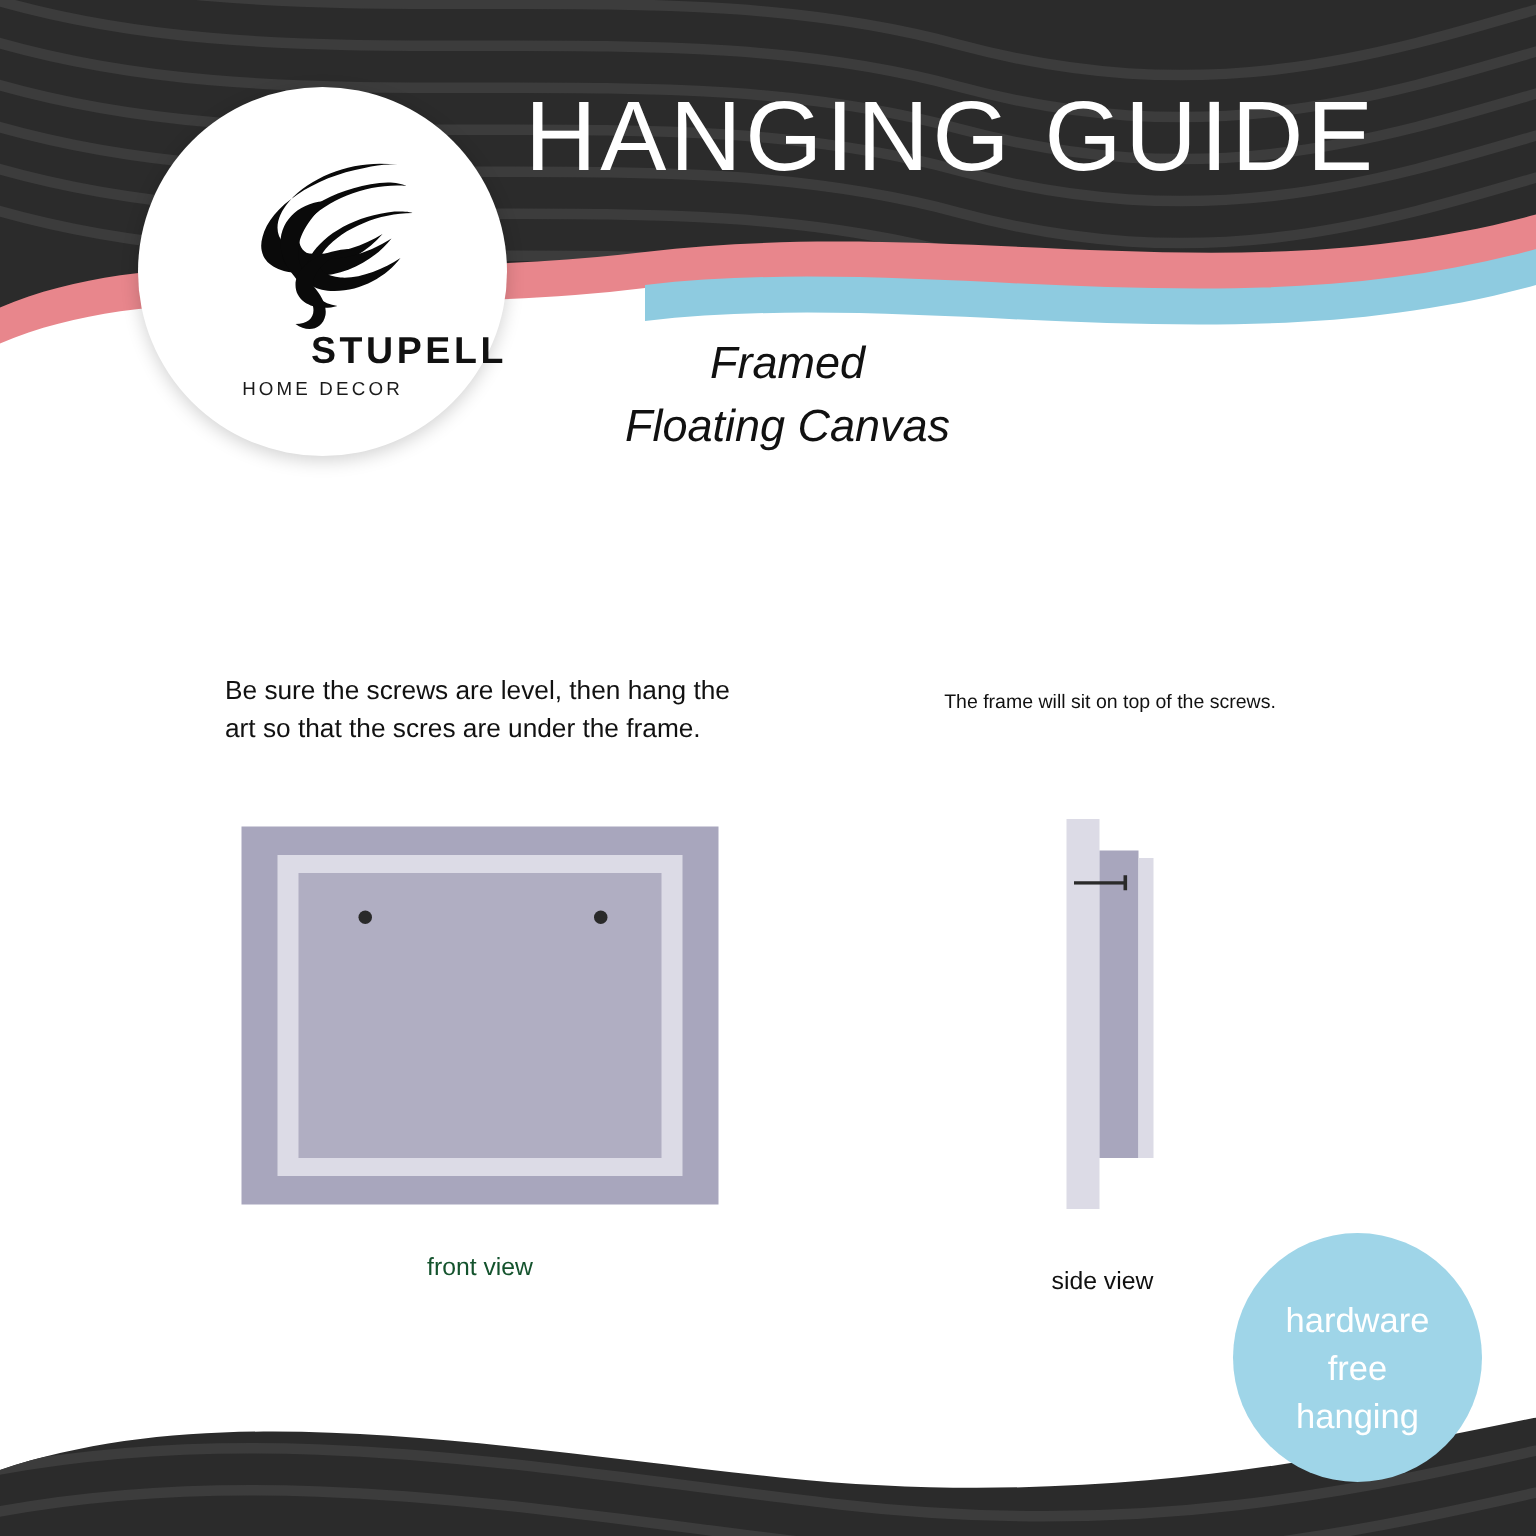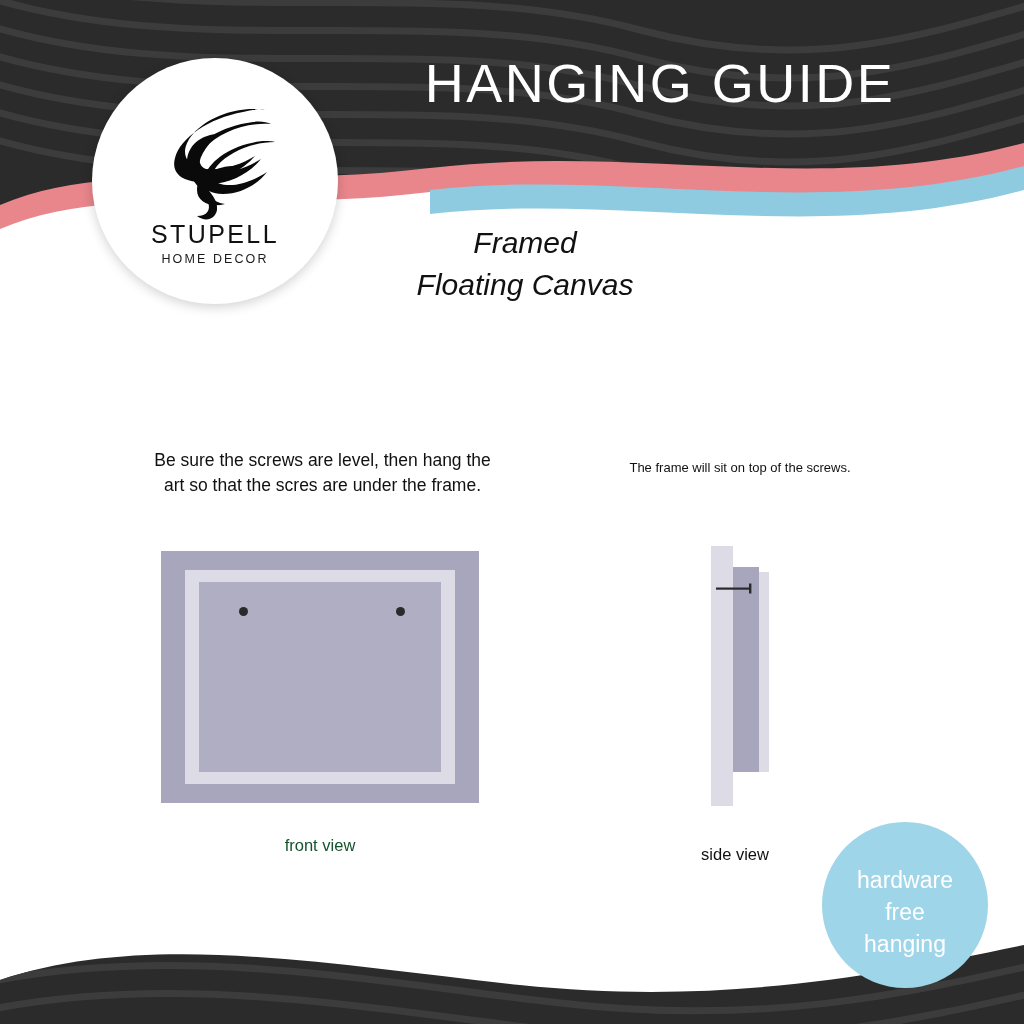--- a/index.html
+++ b/index.html
@@ -46,46 +46,46 @@
     top: 46px;
     transform: translateX(-50%);
     width: 136px;
     height: 118px;
   }
   .logo-name {
     position: absolute;
     left: 0;
     right: 0;
     top: 162px;
-    text-align: center;
+    text-align: right;
     font-size: 25px;
     letter-spacing: 2.4px;
     color: #111111;
     font-family: "Liberation Sans", sans-serif;
+    font-weight: bold;
   }
   .logo-sub {
     position: absolute;
     left: 0;
     right: 0;
     top: 194px;
     text-align: center;
     font-size: 12.5px;
     letter-spacing: 2.1px;
     color: #1a1a1a;
   }
 
   
   .header-title {
     position: absolute;
     left: 350px;
     top: 52px;
     width: 620px;
-    text-align: center;
     color: #ffffff;
-    font-size: 54px;
+    font-size: 66px;
     letter-spacing: 2.5px;
     font-weight: normal;
     z-index: 5;
   }
 
   
   .product-name {
     position: absolute;
     left: 330px;
     top: 222px;
@@ -108,21 +108,20 @@
     color: #111111;
     font-size: 24.5px;
   }
 
   
   .cap-left {
     position: absolute;
     left: 150px;
     top: 448px;
     width: 345px;
-    text-align: center;
     color: #111111;
     font-size: 17.5px;
     line-height: 25px;
   }
   .cap-right {
     position: absolute;
     left: 580px;
     top: 455px;
     width: 320px;
     text-align: center;

